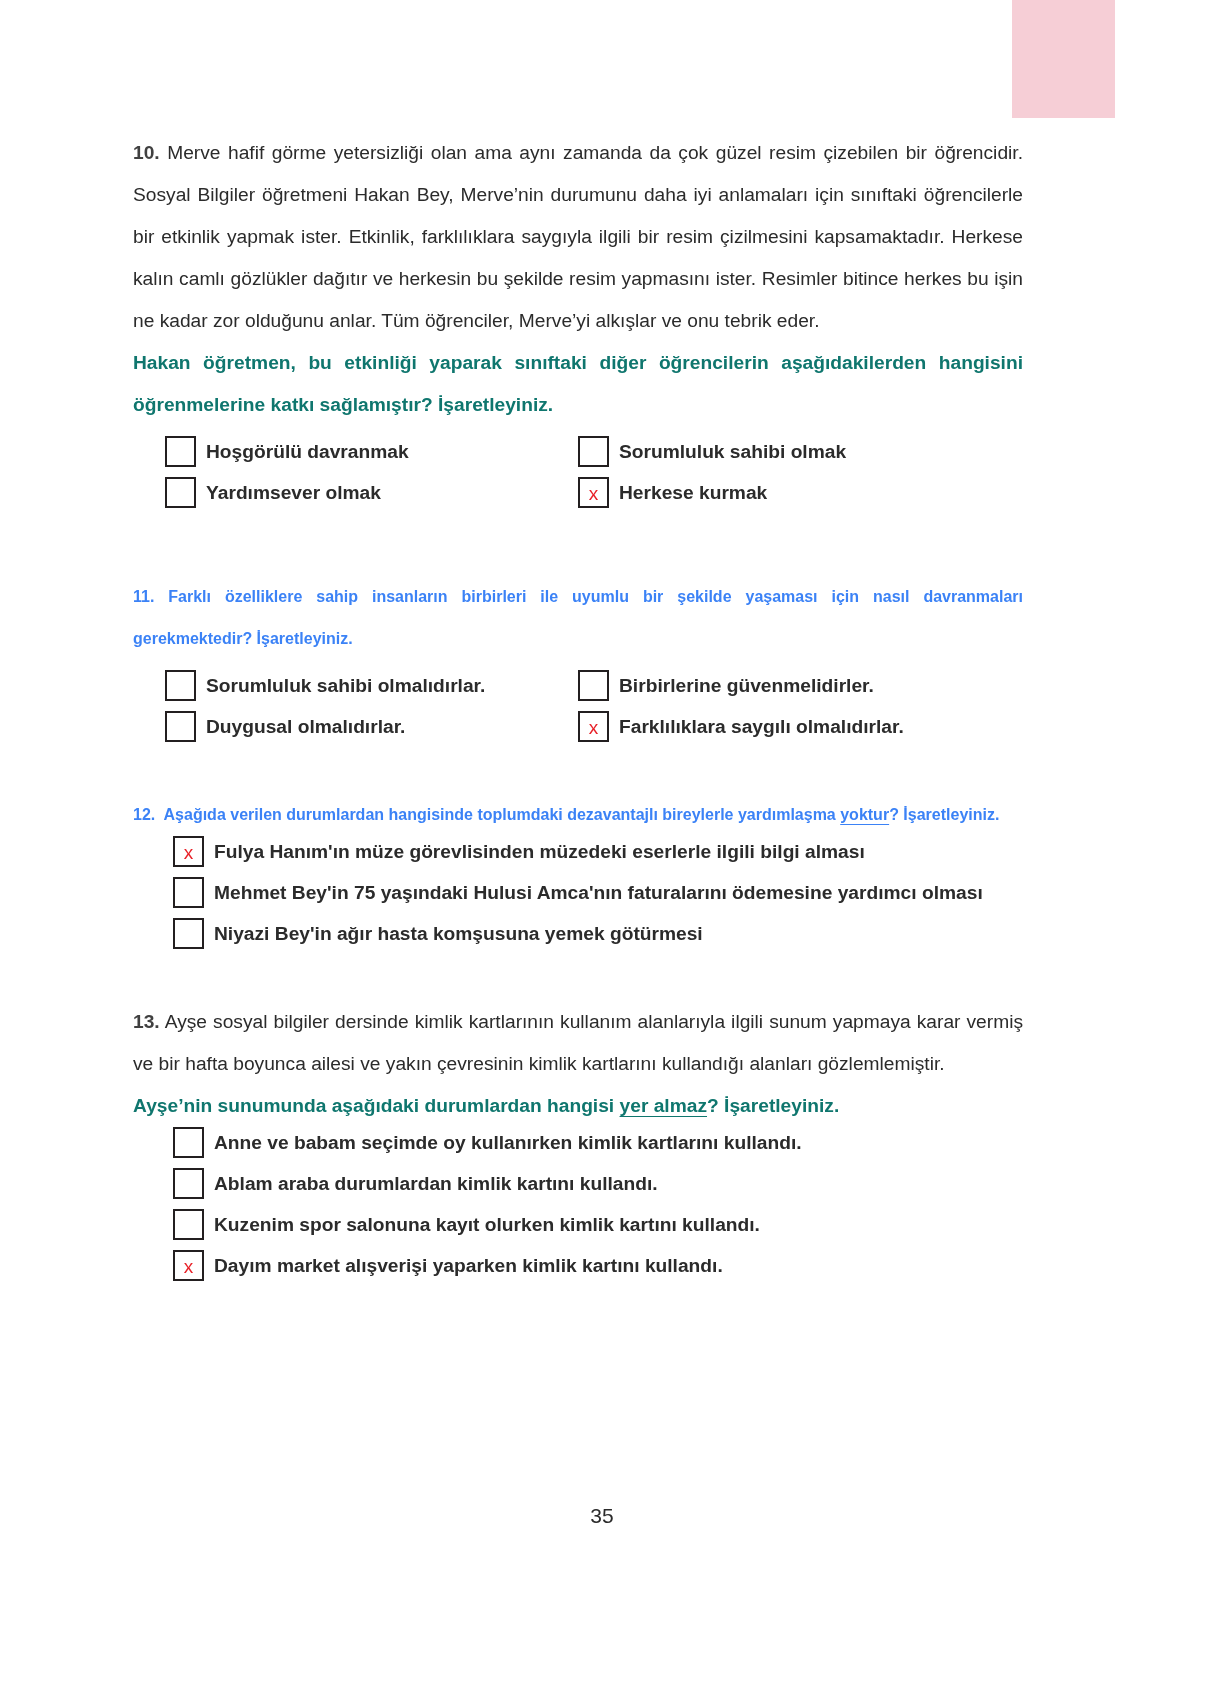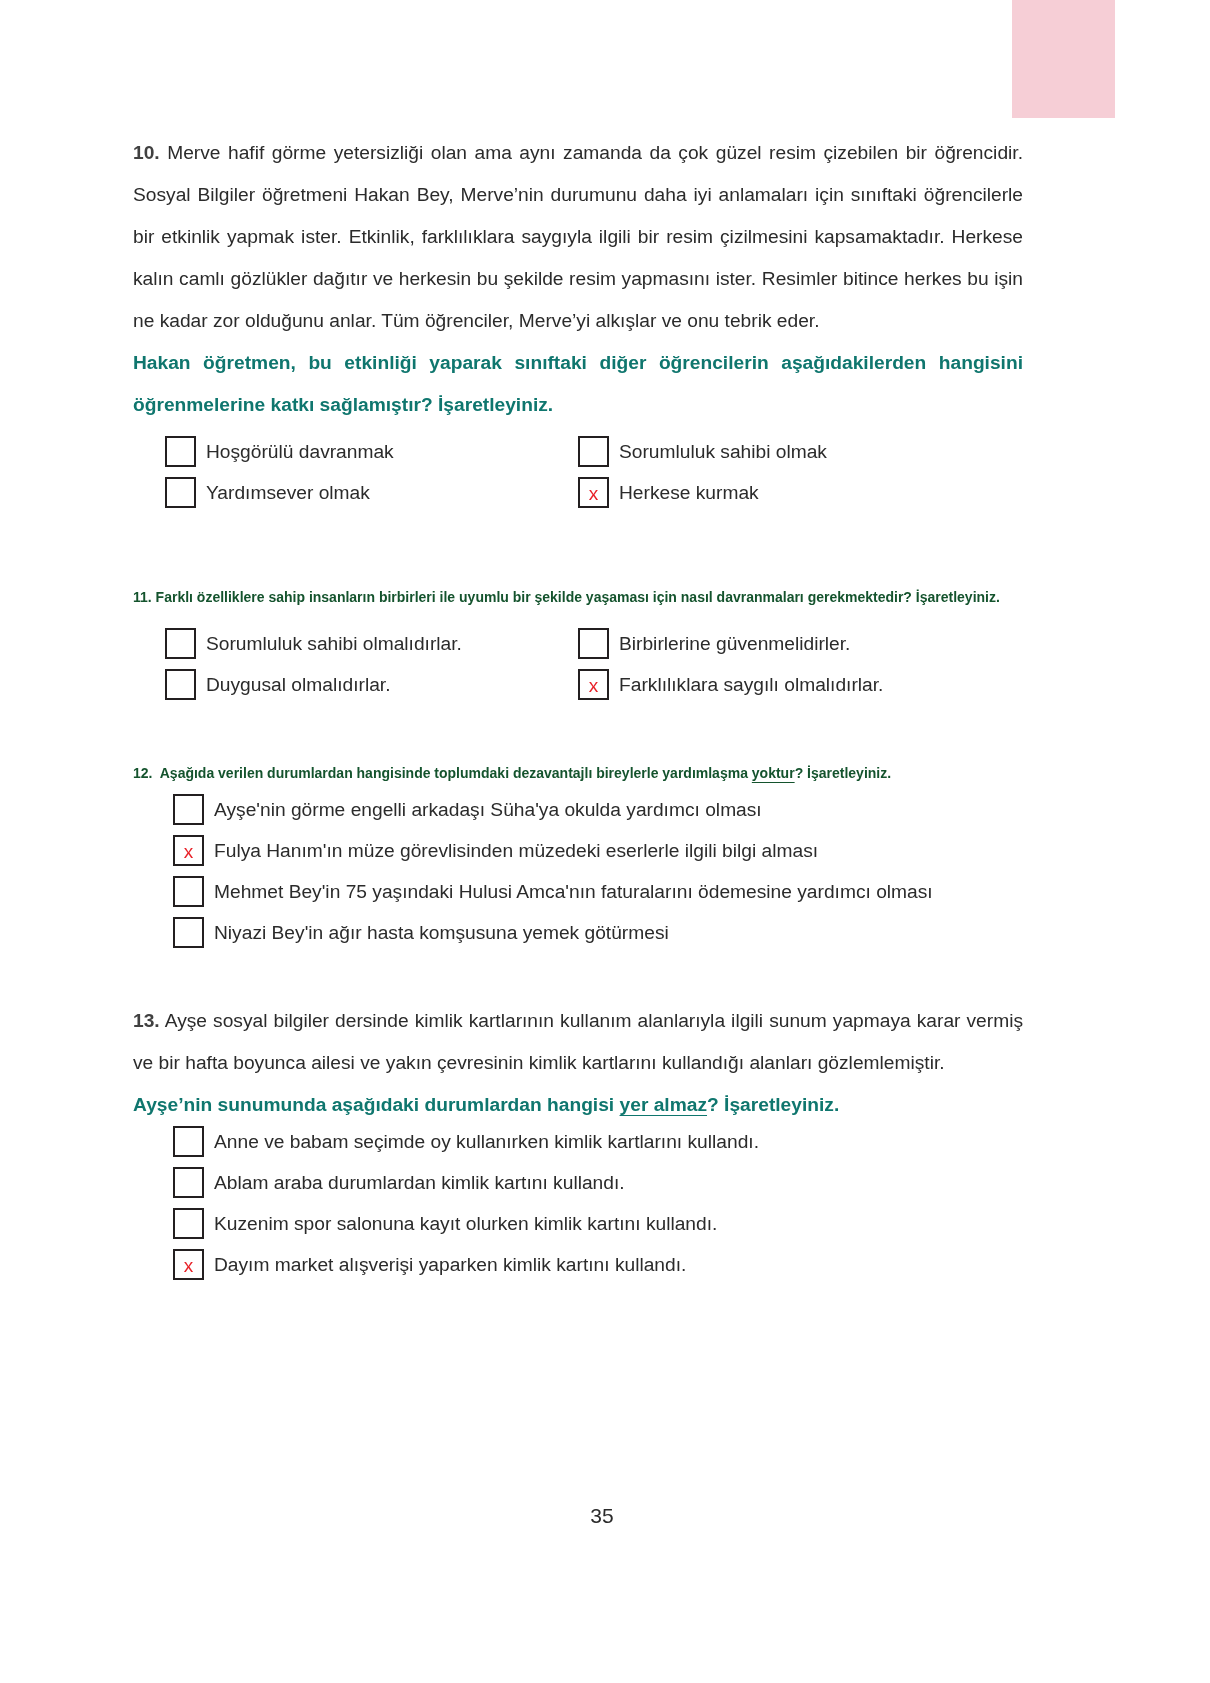--- a/index.html
+++ b/index.html
@@ -56,24 +56,24 @@
     line-height: 42px;
     font-weight: bold;
     color: #0f766e;
     text-align: justify;
     text-justify: inter-word;
   }
   .q-prompt.nojustify, .q-body.nojustify {
     text-align: left;
   }
   .q-head {
-    font-size: 14px;
+    font-size: 16px;
     line-height: 42px;
     font-weight: bold;
-    color: #14532d;
+    color: #3b82f6;
     text-align: justify;
     text-justify: inter-word;
   }
   .q-head .qnum { font-weight: bold; }
   u.uline { text-decoration: underline; text-underline-offset: 4px; }
 
   
   .options-grid {
     display: flex;
     flex-wrap: wrap;
@@ -112,20 +112,21 @@
     font-family: "Liberation Sans", sans-serif;
     position: relative;
     top: 1px;
   }
   .opt-label {
     font-size: 19.2px;
     line-height: 28px;
     color: #2b2b2b;
     margin-left: 10px;
     white-space: nowrap;
+    font-weight: bold;
   }
 
   .gap-lg { height: 58px; }
   .gap-md { height: 42px; }
 
   
   .page-number {
     position: absolute;
     left: 0;
     right: 6px;
@@ -216,26 +217,20 @@
 
       </div>
     </div>
 
     <div class="gap-md"></div>
 
     <div class="question">
       <div class="q-head"><span class="qnum">12.</span>&nbsp; <span>Aşağıda verilen durumlardan hangisinde toplumdaki dezavantajlı bireylerle yardımlaşma </span><u class="uline">yoktur</u><span>? İşaretleyiniz.</span></div>
       <div class="options-list">
 
-        <div class="opt opt-indent-2">
-          <div class="checkbox">
-              <span class="mark"></span>
-            </div>
-          <div class="opt-label">Ayşe'nin görme engelli arkadaşı Süha'ya okulda yardımcı olması</div>
-        </div>
 
         <div class="opt opt-indent-2">
           <div class="checkbox">
               <span class="mark">x</span>
             </div>
           <div class="opt-label">Fulya Hanım'ın müze görevlisinden müzedeki eserlerle ilgili bilgi alması</div>
         </div>
 
         <div class="opt opt-indent-2">
           <div class="checkbox">

